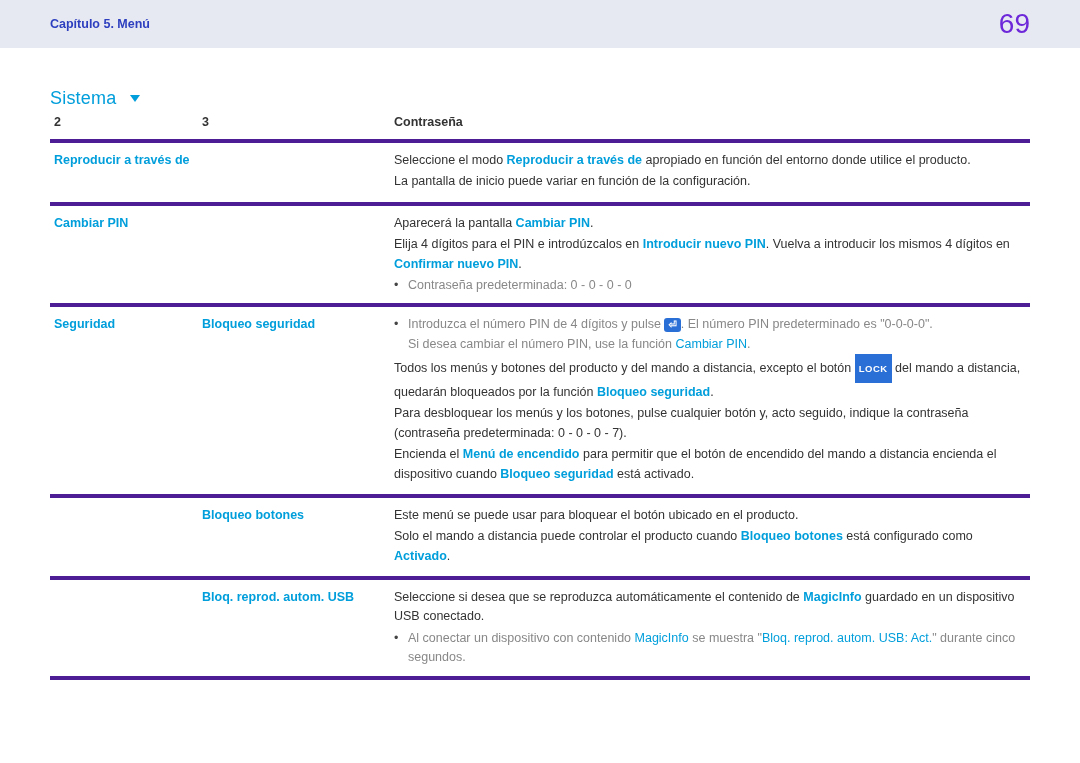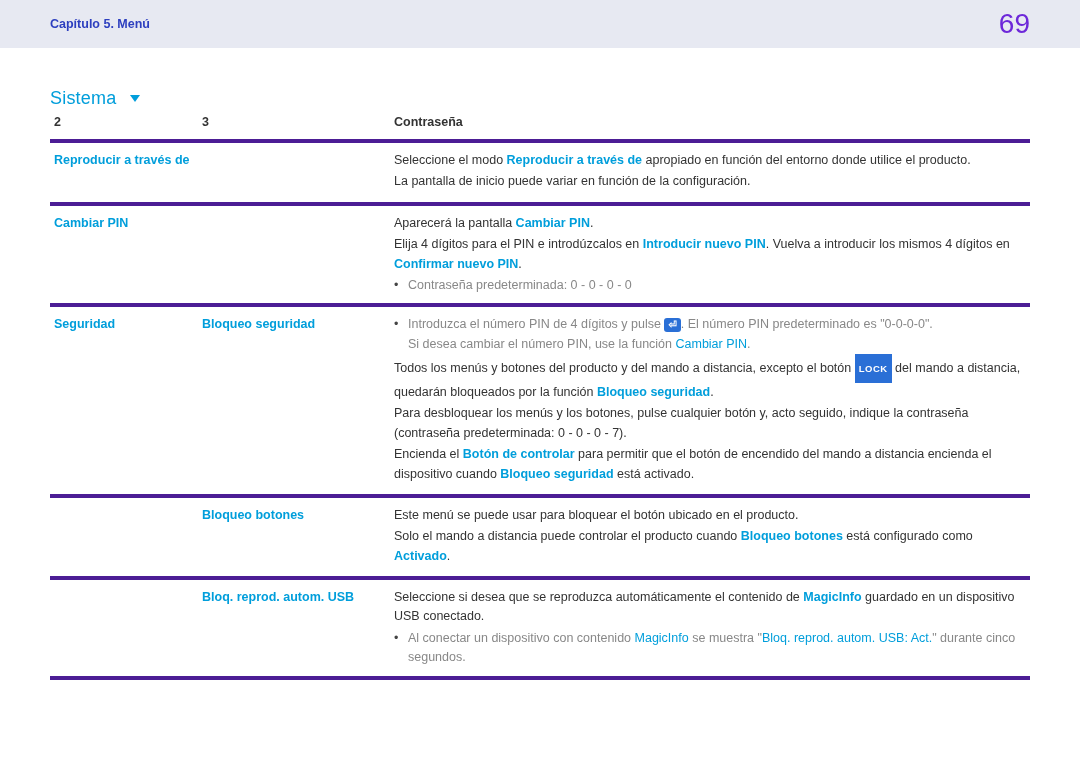--- a/index.html
+++ b/index.html
@@ -105,21 +105,21 @@
               <div>
                 <span>Si desea cambiar el número PIN, use la función </span><span class="blue-n">Cambiar PIN</span><span>.</span>
               </div>
             </li>
           </ul>
           <div class="para">
             <span>Todos los menús y botones del producto y del mando a distancia, excepto el botón </span><span class="lock-badge">LOCK</span><span> del mando a distancia, quedarán bloqueados por la función </span><span class="blue">Bloqueo seguridad</span><span>.</span>
           </div>
           <div class="para">Para desbloquear los menús y los botones, pulse cualquier botón y, acto seguido, indique la contraseña (contraseña predeterminada: 0 - 0 - 0 - 7).</div>
           <div class="para">
-            <span>Encienda el </span><span class="blue">Botón de controlar</span><span> para permitir que el botón de encendido del mando a distancia encienda el dispositivo cuando </span><span class="blue">Bloqueo seguridad</span><span> está activado.</span>
+            <span>Encienda el </span><span class="blue">Menú de encendido</span><span> para permitir que el botón de encendido del mando a distancia encienda el dispositivo cuando </span><span class="blue">Bloqueo seguridad</span><span> está activado.</span>
           </div>
         </td>
       </tr>
 
       <tr class="rtop">
         <td></td>
         <td><span class="blue">Bloqueo botones</span></td>
         <td>
           <div class="para">Este menú se puede usar para bloquear el botón ubicado en el producto.</div>
           <div class="para">

